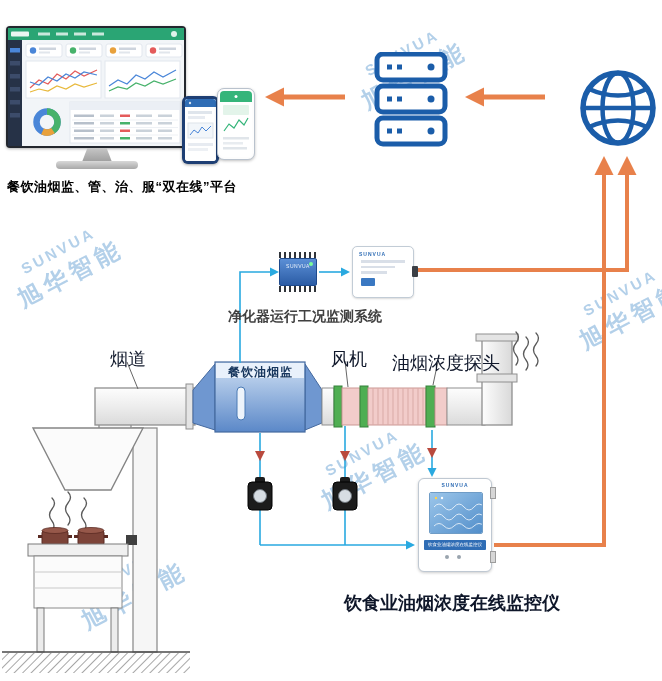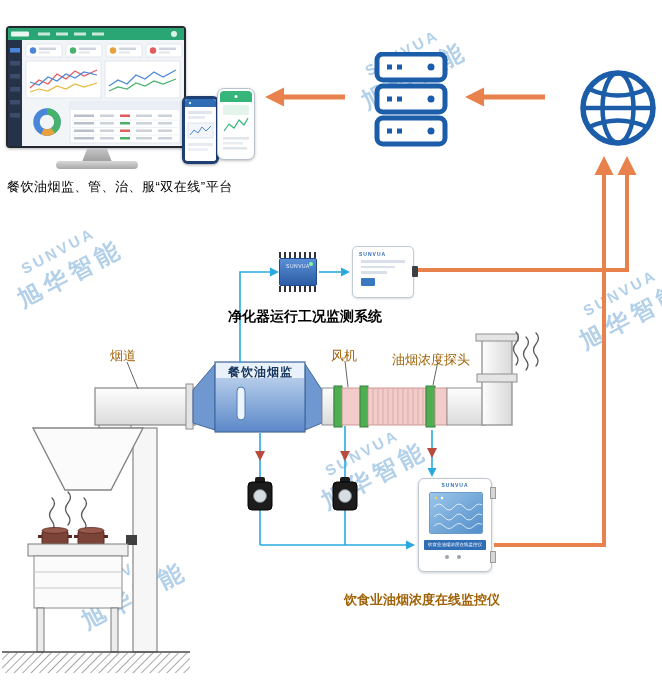--- a/index.html
+++ b/index.html
@@ -7,22 +7,22 @@
   .stage{position:relative;width:662px;height:681px;background:#fff;overflow:hidden;
          font-family:"Liberation Sans","DejaVu Sans",sans-serif;color:#111}
   
   .wm{position:absolute;z-index:1;transform:rotate(-28deg);color:#a6c8e6;text-align:center;opacity:.85;pointer-events:none;white-space:nowrap}
   .wm-en{font-size:15px;font-weight:bold;letter-spacing:3px}
   .wm-cn{font-size:24px;font-weight:bold;letter-spacing:5px;margin-top:2px}
   
   .diagram{position:absolute;left:0;top:330px;z-index:2}
   .overlay{position:absolute;left:0;top:0;z-index:3;pointer-events:none}
   .dev{position:absolute;z-index:4}
-  .lbl{position:absolute;z-index:5;font-size:13px;color:#a16207;white-space:nowrap}
-  .lbl.bold{font-weight:700;font-size:14px;color:#000000}
+  .lbl{position:absolute;z-index:5;font-size:18px;color:#0f172a;white-space:nowrap}
+  .lbl.bold{font-weight:700;font-size:14px;color:#404040}
   .lbl.semibold{font-weight:600}
   
   .monitor{left:6px;top:26px;width:180px;height:122px;background:#23272e;border-radius:4px;padding:2px;box-shadow:0 1px 3px rgba(0,0,0,.3)}
   .monitor-screen{width:176px;height:118px;background:#fff;overflow:hidden}
   .monitor-stand{left:82px;top:148px;width:30px;height:14px;background:linear-gradient(#c6c6c6,#9e9e9e);clip-path:polygon(18% 0,82% 0,100% 100%,0 100%)}
   .monitor-base{left:56px;top:161px;width:82px;height:8px;background:linear-gradient(#d8d8d8,#a8a8a8);border-radius:4px}
   
   .phone1{left:182px;top:96px;width:37px;height:68px;background:#1e3f74;border-radius:6px;padding:3px;box-shadow:0 1px 3px rgba(0,0,0,.35)}
   .phone1 .scr{width:31px;height:62px;background:#fff;border-radius:3px;overflow:hidden}
   .phone2{left:217px;top:88px;width:38px;height:72px;background:#fdfdfd;border:1px solid #b9c2cd;border-radius:7px;padding:2px;box-shadow:0 1px 3px rgba(0,0,0,.25)}
@@ -45,21 +45,21 @@
   .wnub{position:absolute;right:-5px;top:19px;width:6px;height:11px;background:#3c4046;border-radius:1px}
   
   .obox{left:418px;top:478px;width:74px;height:94px;background:#fff;border:1px solid #bfc8d2;border-radius:6px;box-shadow:0 1px 3px rgba(0,0,0,.2)}
   .obrand{font-size:5px;color:#2f6db5;font-weight:bold;text-align:center;letter-spacing:1px;margin-top:3px}
   .oscreen{position:absolute;left:10px;top:13px;width:54px;height:42px;border:1px solid #6f9cc6;border-radius:2px;overflow:hidden}
   .oband{position:absolute;left:5px;top:61px;width:62px;height:10px;background:#2f6db5;color:#fff;font-size:4.5px;line-height:10px;text-align:center;white-space:nowrap;overflow:hidden;border-radius:1px}
   .odots{position:absolute;left:26px;top:76px;display:flex;gap:8px}
   .odots span{width:4px;height:4px;border-radius:50%;background:#9aa4ae}
   .otab{position:absolute;right:-5px;width:6px;height:12px;background:#d6d6d6;border:1px solid #9c9c9c}
   .t1{top:8px}.t2{bottom:8px}
-  .caption{left:7px;top:178px;font-size:13px;font-weight:400;letter-spacing:.5px;color:#000}
+  .caption{left:7px;top:178px;font-size:13px;font-weight:700;letter-spacing:.5px;color:#000}
 </style>
 </head>
 <body>
 
 <div class="stage">
 
   <div class="wm" style="left:352px;top:42px">
     <div class="wm-en">SUNVUA</div>
     <div class="wm-cn">旭华智能</div>
   </div>

